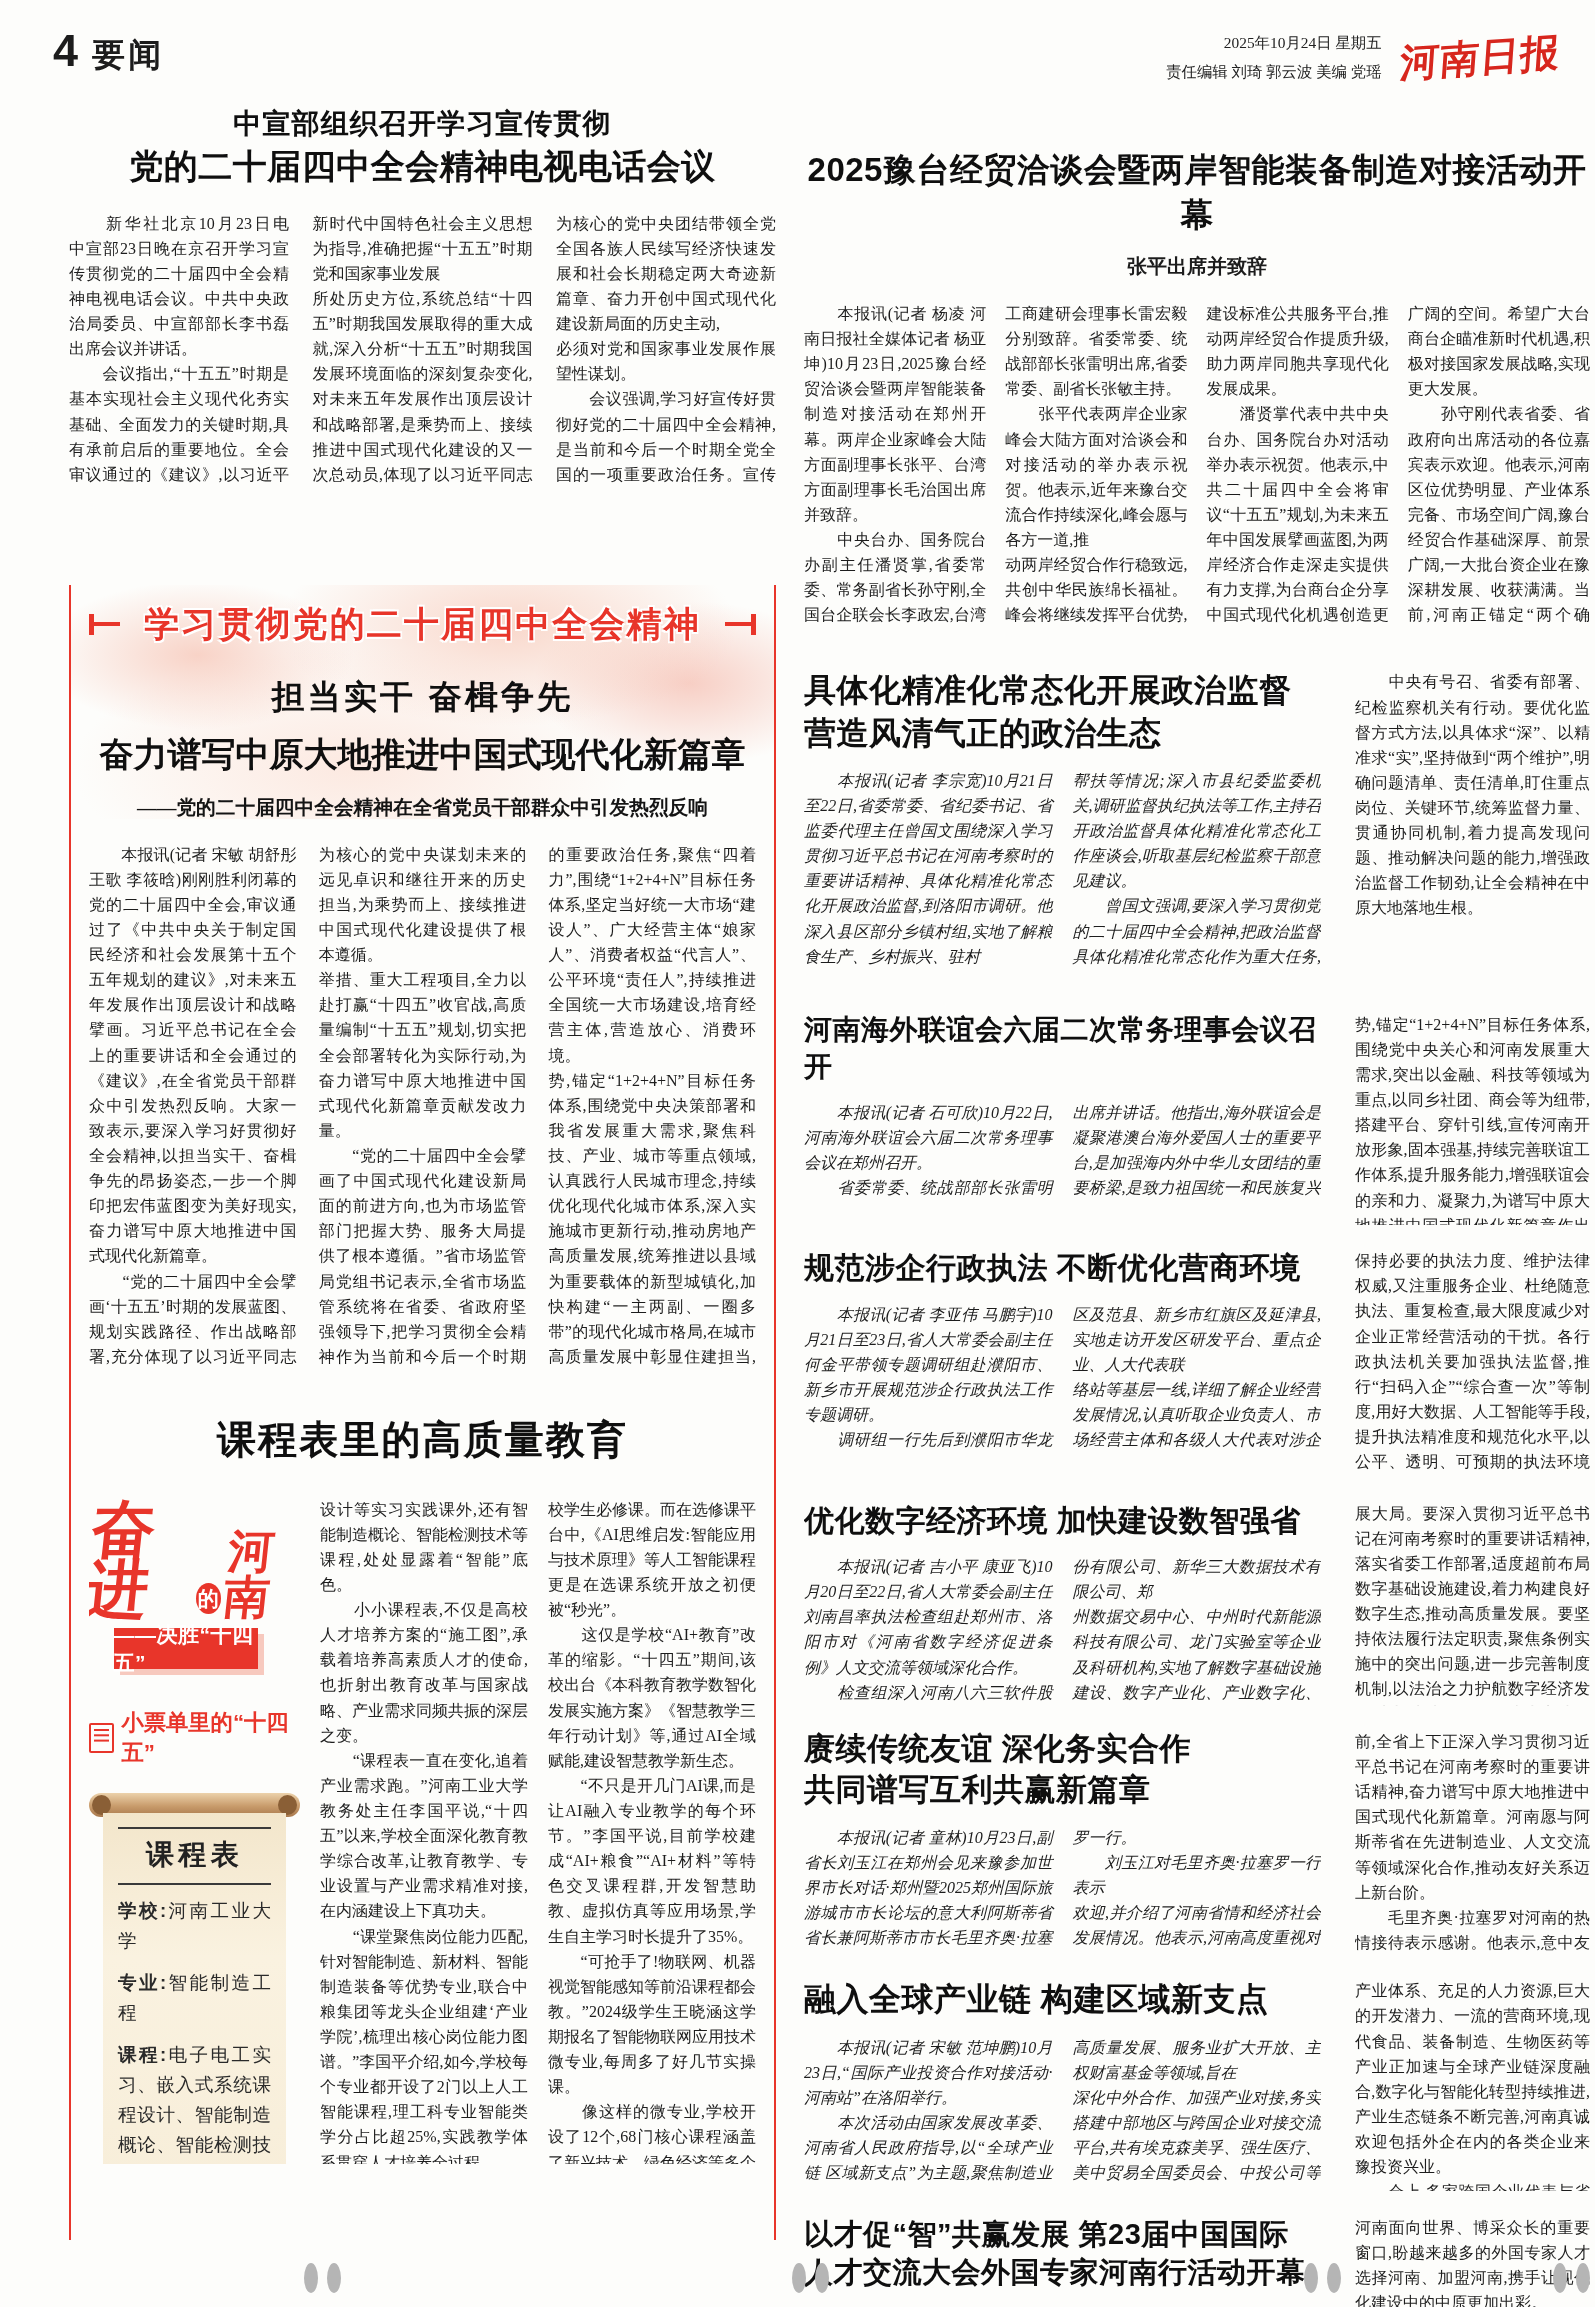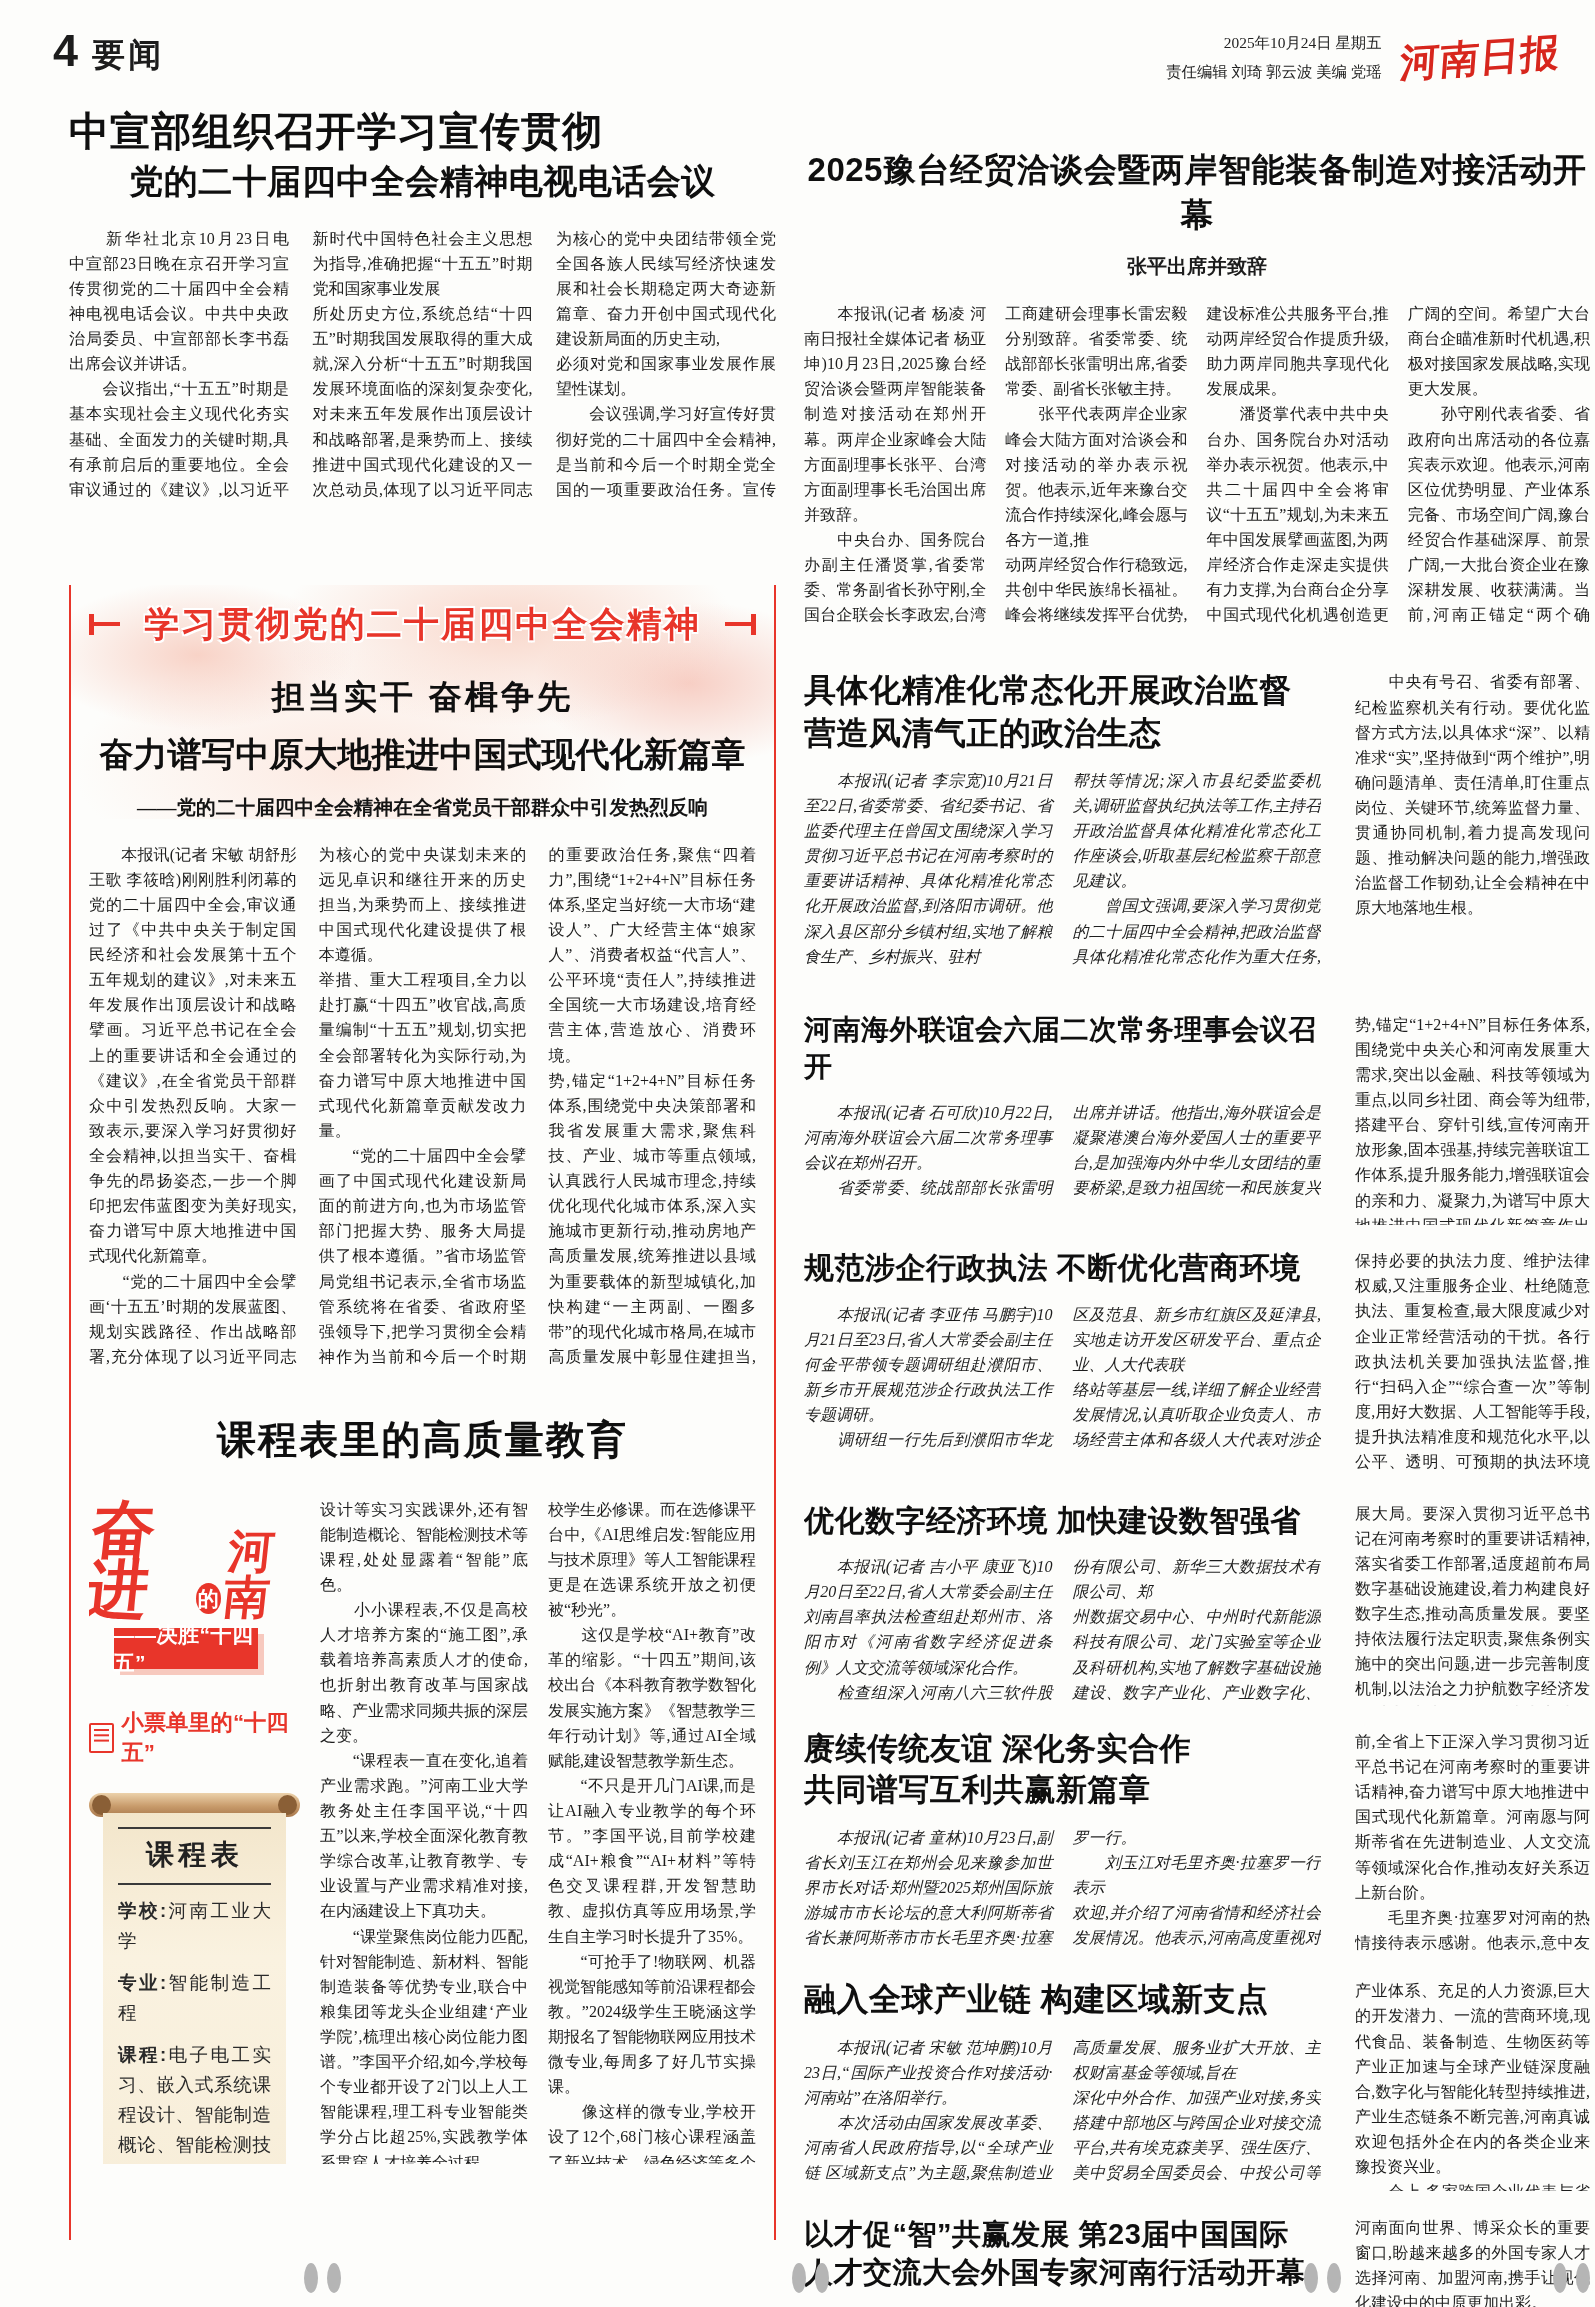--- a/index.html
+++ b/index.html
@@ -17,21 +17,21 @@
   #masthead{font-size:39px;font-weight:900;color:#d7261d;transform:rotate(-4deg) skewX(-8deg);
             letter-spacing:1.1px;line-height:1;font-family:"Liberation Serif","DejaVu Serif",serif;}
 
   
   .coltext{font-size:16px;line-height:1.57;text-align:justify;white-space:pre-line;color:#1d1d1d;
            text-justify:inter-ideograph;}
   .h-main{font-family:"Liberation Sans","DejaVu Sans",sans-serif;font-weight:900;color:#0f0f0f;}
 
   
   #article-a{position:absolute;top:106px;left:69px;width:707px;}
-  #a-h1{font-size:40px;text-align:left;line-height:1.25;letter-spacing:1.1px;}
+  #a-h1{font-size:28px;text-align:center;line-height:1.25;letter-spacing:1.1px;}
   #a-h2{font-size:34px;text-align:center;line-height:1.3;letter-spacing:0.5px;margin-top:3.2px;}
   #a-body{margin-top:22.3px;height:277px;column-count:3;column-gap:23.4px;column-fill:auto;overflow:hidden;}
 
   
   #left-box{position:absolute;top:585px;left:69px;width:707px;height:1655px;box-sizing:border-box;
             border-left:2.7px solid #e8352a;border-right:2.7px solid #e8352a;padding:0 18px;overflow:hidden;}
   #left-box::before{content:"";position:absolute;left:0;top:0;right:0;height:234px;z-index:0;
       background:
         radial-gradient(223px 106px at 18% 30%, rgba(244,176,156,.55), rgba(244,176,156,0) 70%),
         radial-gradient(319px 138px at 62% 18%, rgba(247,196,178,.65), rgba(247,196,178,0) 72%),

